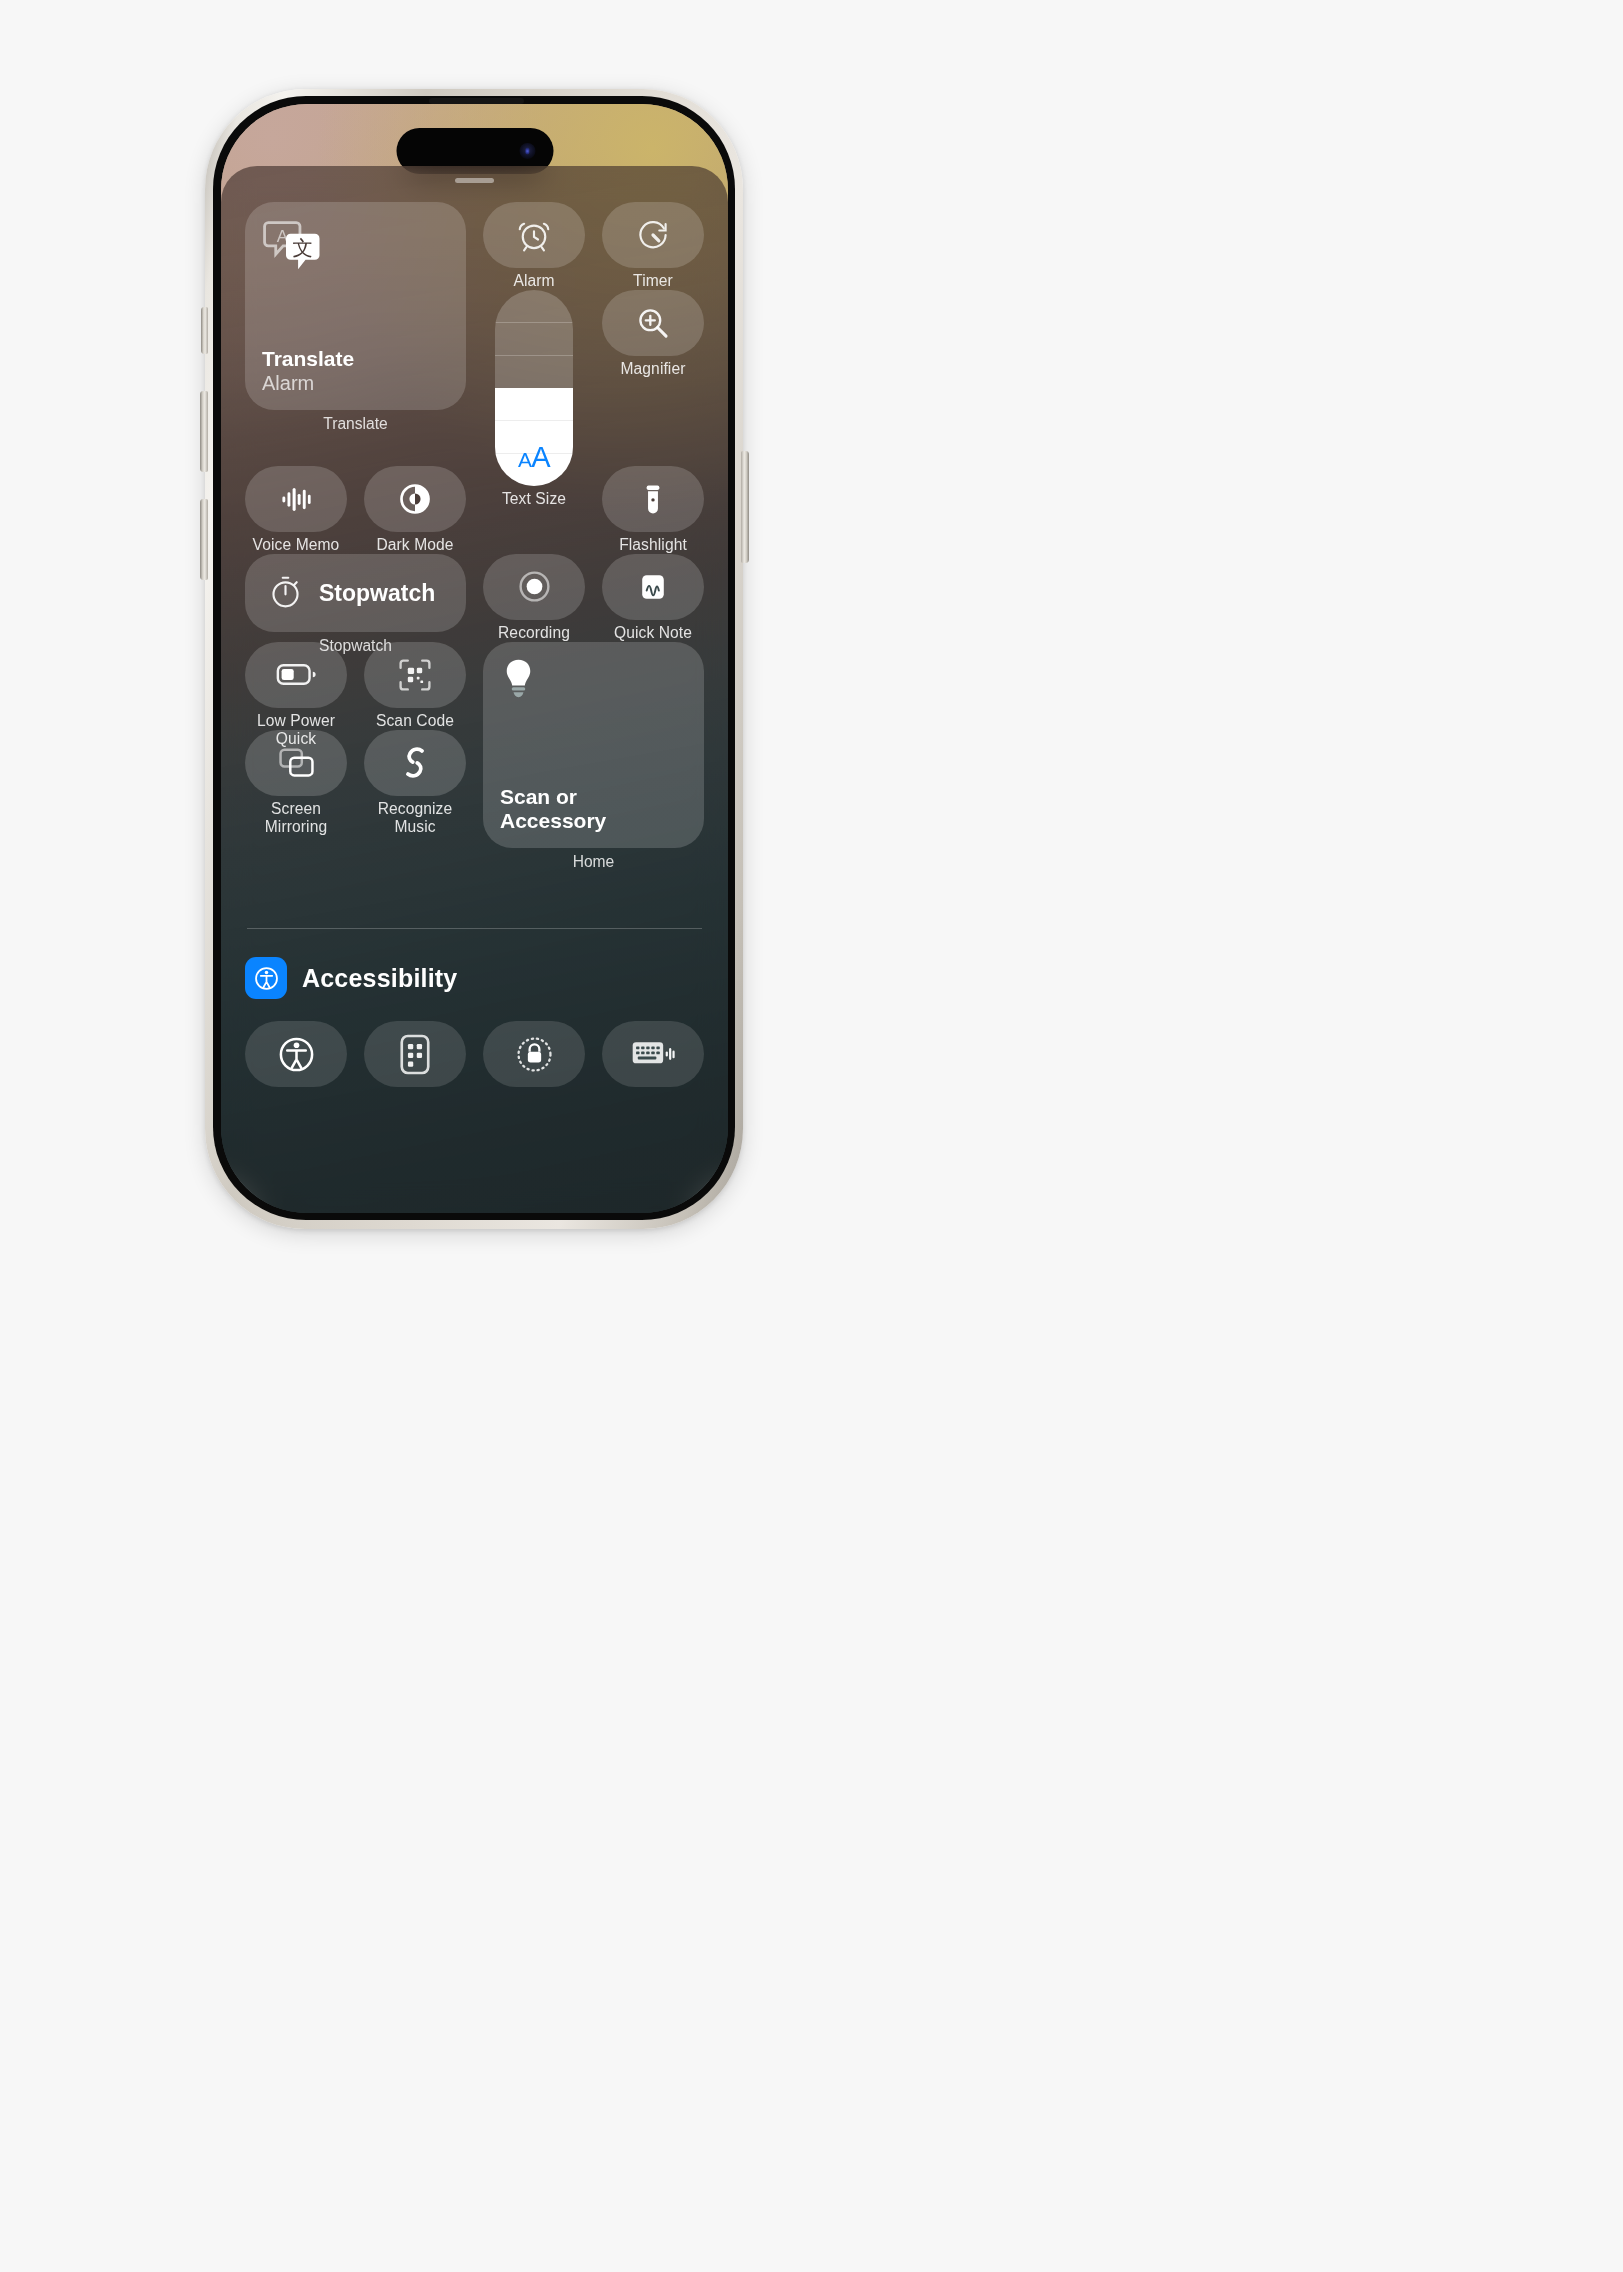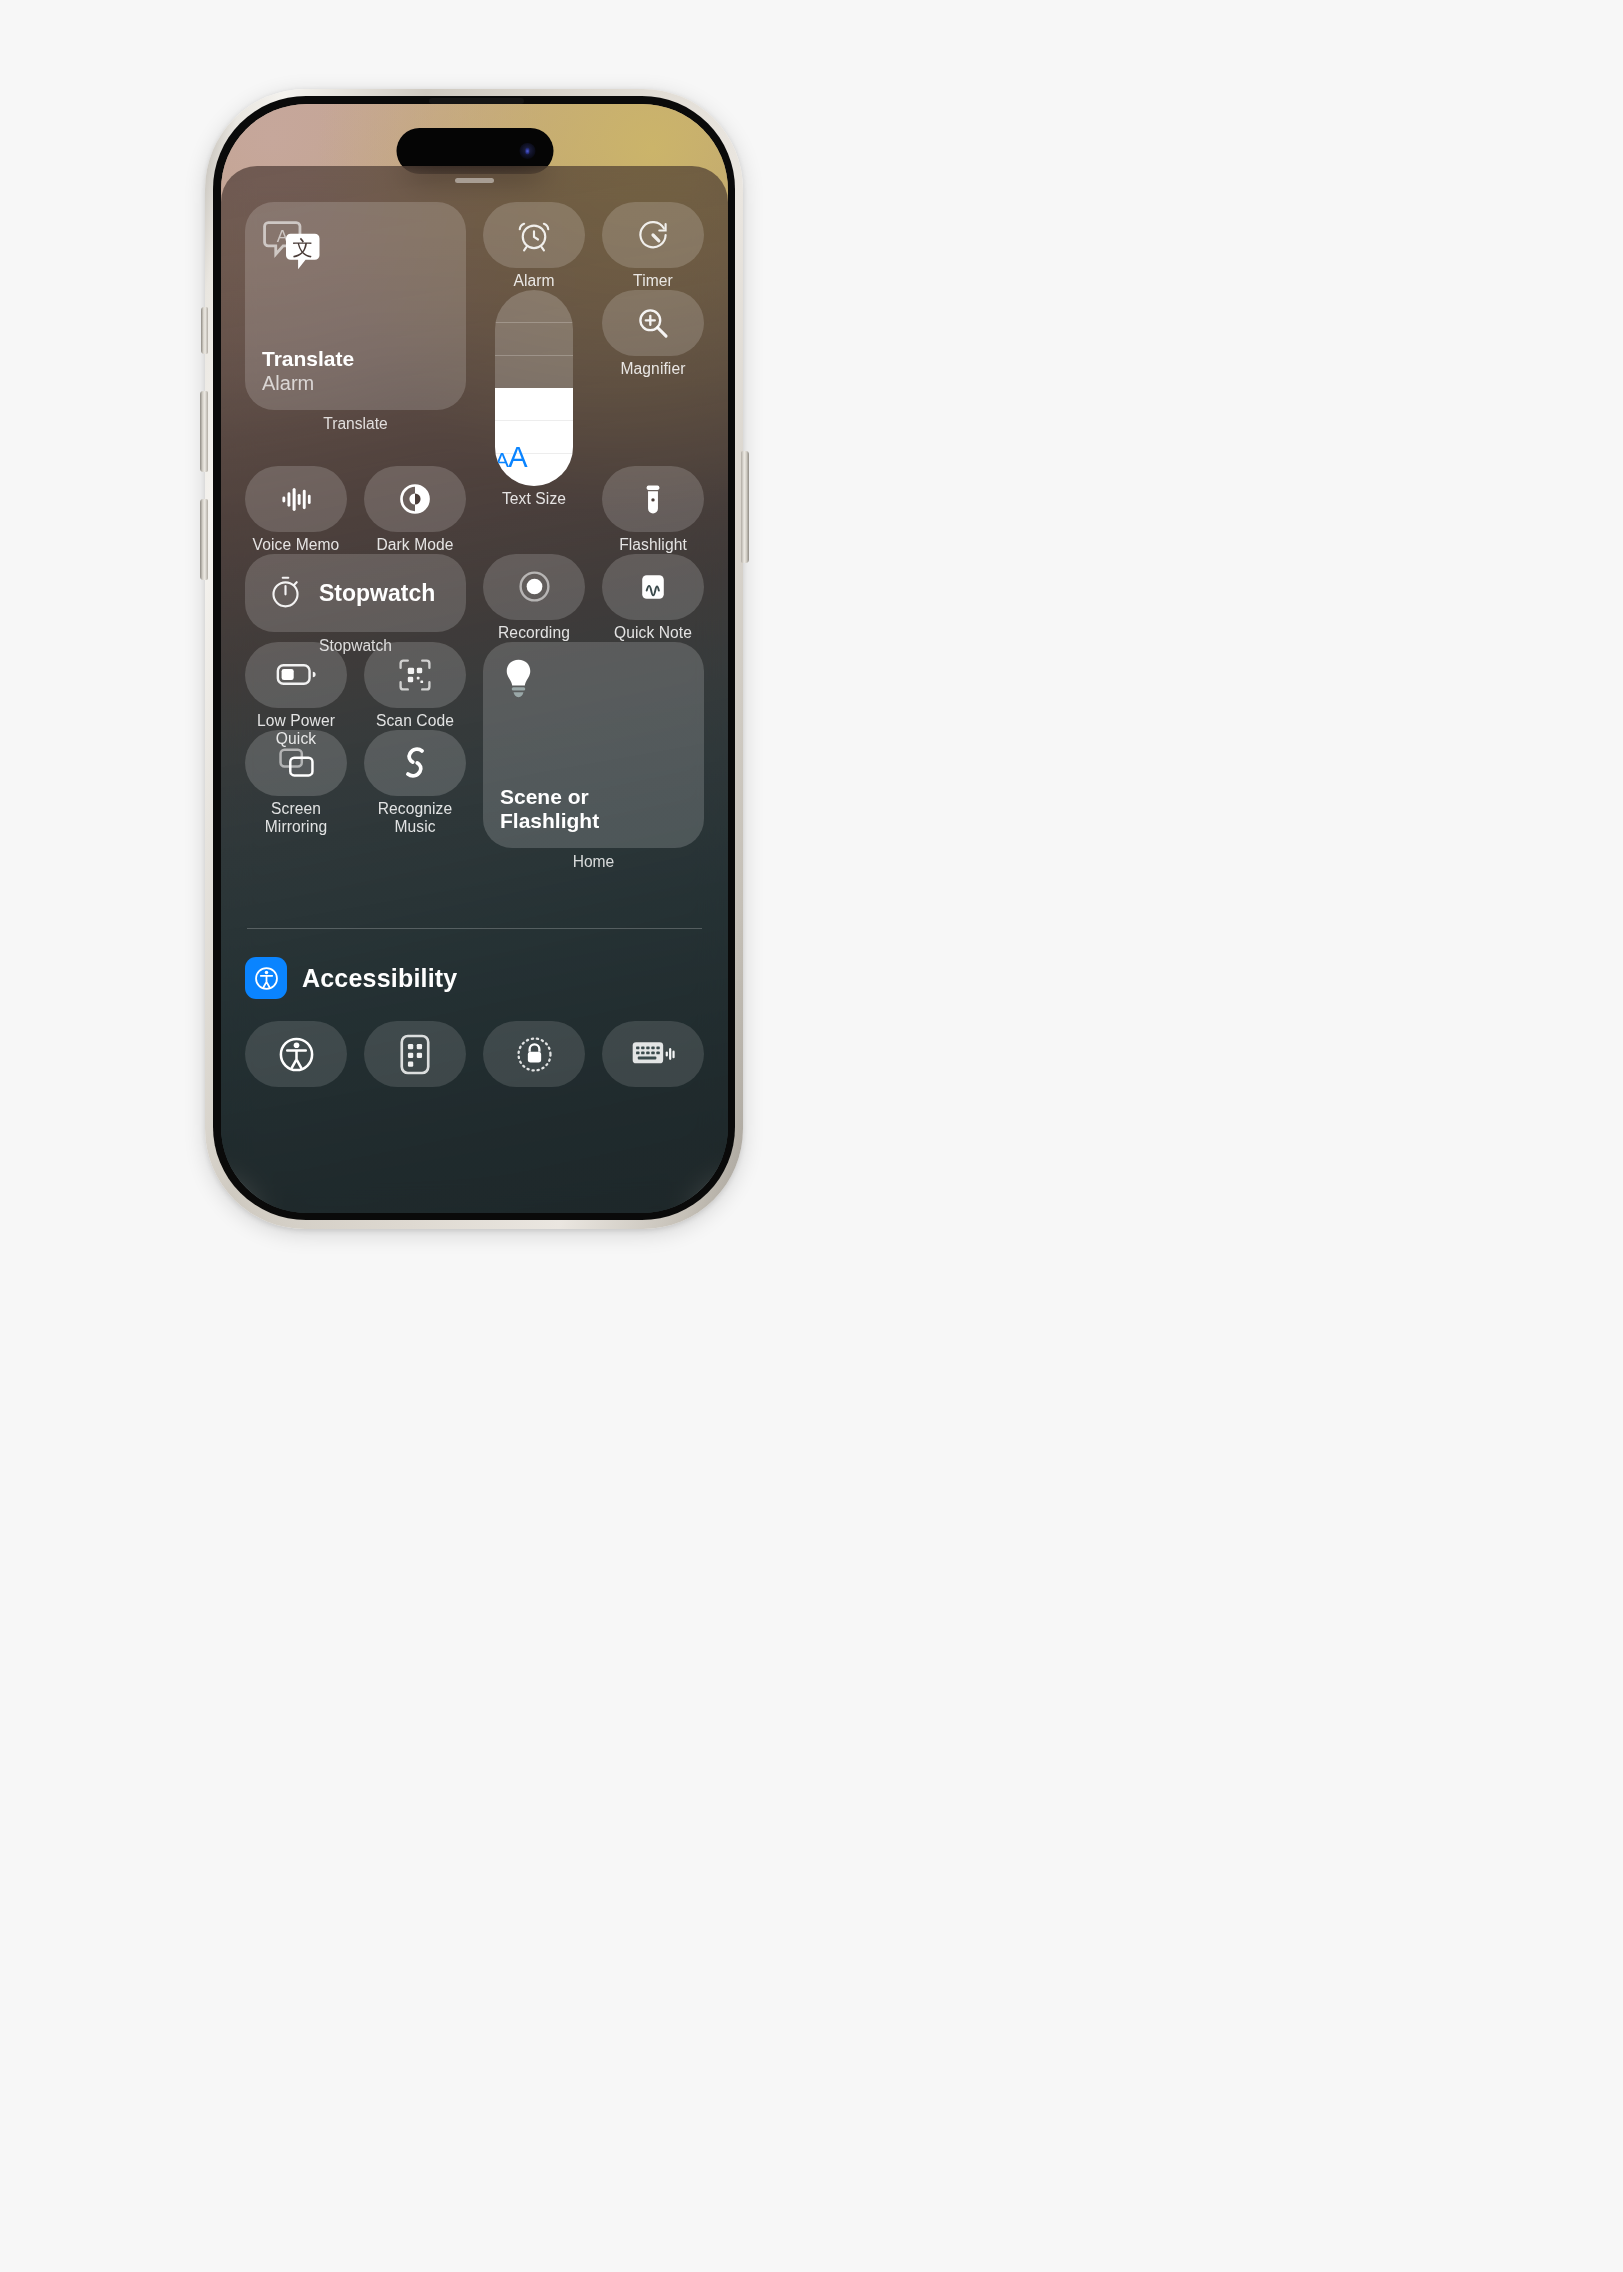--- a/index.html
+++ b/index.html
@@ -200,21 +200,21 @@
     position: absolute; left: 0; right: 0; bottom: 0;
     background: #fff;
   }
   .ts-seg {
     position: absolute; left: 0; right: 0; height: 0.8px;
     background: rgba(255,255,255,.22);
   }
   .ts-seg.on { background: rgba(0,0,0,.07); }
   .ts-aa {
     position: absolute; left: 0; right: 0; bottom: 12px;
-    color: #0a84ff;
+    text-align: center; color: #0a84ff;
     font-size: 29px; line-height: 29px; letter-spacing: -0.8px;
   }
   .ts-aa .sm { font-size: 21px; }
 
   
   .divider {
     height: 0.8px; background: rgba(255,255,255,.22);
     margin: 22px 1.7px 0;
   }
 
@@ -467,21 +467,21 @@
         <div class="cell home-wrap">
           <div class="widget home-widget">
             <span>
               <svg viewBox="0 0 40 52" width="37" height="47">
                 <path d="M20 3c-8 0-13 5.6-13 12.6 0 5.6 3.4 8.6 5 12.2.6 1.4.9 2.6 1 3.8h14c.1-1.2.4-2.4 1-3.8
                          1.6-3.6 5-6.6 5-12.2C33 8.6 28 3 20 3z" fill="#fff"></path>
                 <rect x="12.5" y="33.5" width="15" height="3.6" rx="1.8" fill="#9aa8a8"></rect>
                 <path d="M14.5 39h11c-.7 3.4-2.6 5.4-5.5 5.4S15.2 42.4 14.5 39z" fill="#9aa8a8"></path>
               </svg>
             </span>
-            <div class="widget-title">Scene or Flashlight</div>
+            <div class="widget-title">Scan or Accessory</div>
           </div>
           <div class="widget-caption">Home</div>
         </div>
 
         <div class="cell" style="grid-column:1;grid-row:7;">
           <div class="pill">
             <span>
               <svg viewBox="0 0 44 38" width="39" height="34" fill="none" stroke-width="2.8">
                 <rect x="4" y="4" width="24" height="19" rx="4.5" stroke="rgba(255,255,255,.55)"></rect>
                 <rect x="15" y="13" width="25" height="20" rx="4.5" stroke="#fff" fill="none"></rect>

